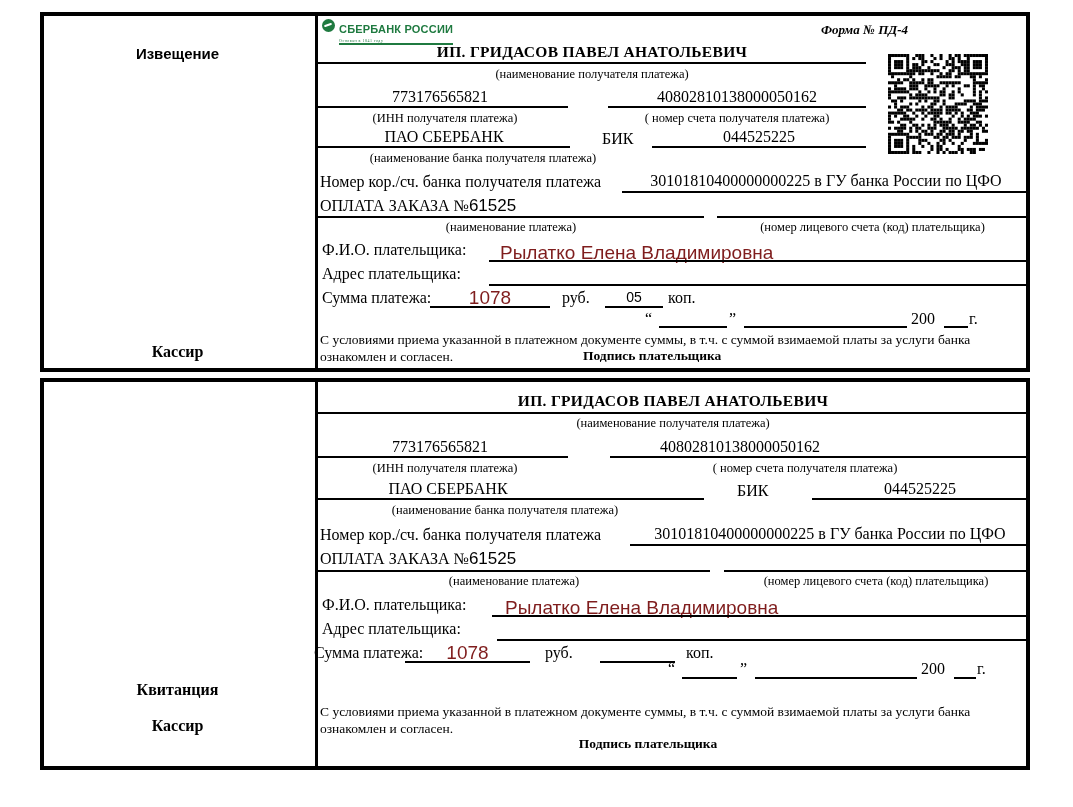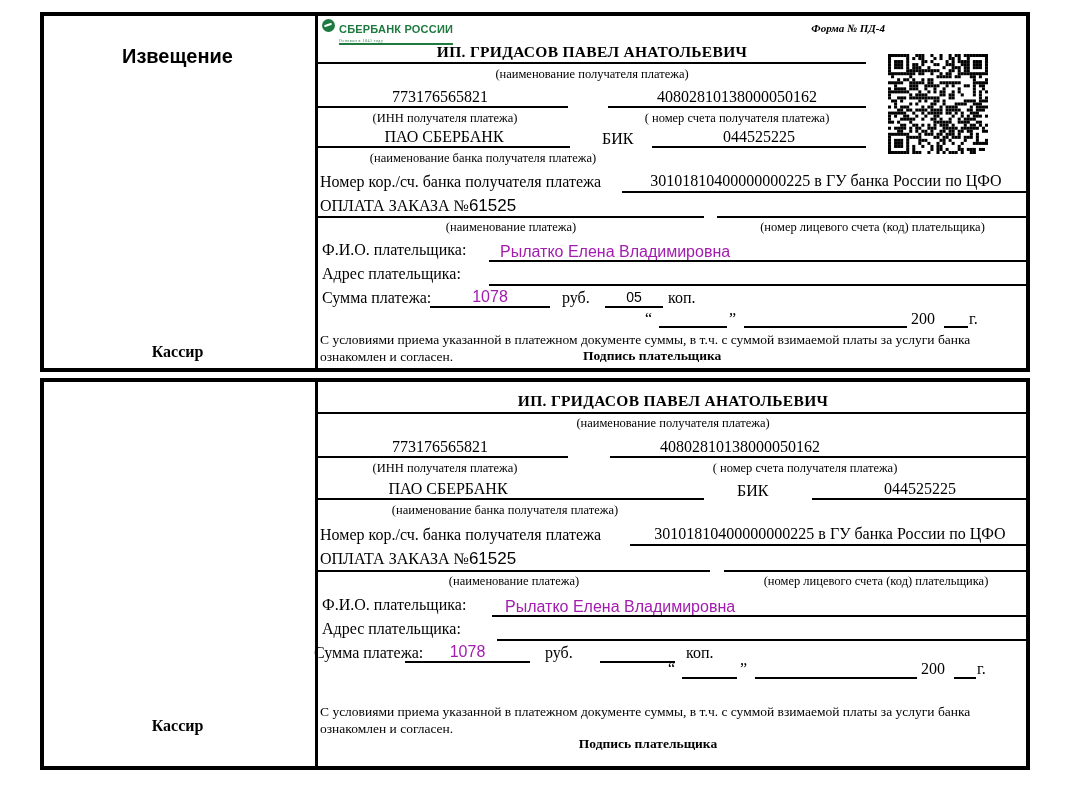--- a/index.html
+++ b/index.html
@@ -11,50 +11,50 @@
   .c{text-align:center;}
   .r{text-align:right;}
   .b{font-weight:bold;}
   .i{font-style:italic;}
   .sans{font-family:"Liberation Sans",sans-serif;}
   .t{font-size:16px;line-height:1.1;white-space:nowrap;}
   .sm{font-size:12.5px;line-height:1.1;white-space:nowrap;}
   .ag{font-size:13.5px;line-height:1.2;white-space:nowrap;}
   .ln{border-bottom:2px solid #000;height:2px;}
   .val{font-size:16px;line-height:1.1;white-space:nowrap;}
-  .hand{font-size:16px;line-height:1.1;white-space:nowrap;color:#a21caf;}
+  .hand{font-size:19px;line-height:1.1;white-space:nowrap;color:#7f1d1d;}
   .title{font-size:15.5px;font-weight:bold;letter-spacing:.3px;white-space:nowrap;}
   .logo-row{display:flex;align-items:flex-start;gap:4px;}
   .logo-ball{width:13px;height:13px;border-radius:50%;position:relative;display:inline-block;}
   .logo-ball::after{content:"";position:absolute;left:2px;top:5px;width:8px;height:2px;
         background:#fff;border-radius:2px;transform:rotate(-18deg);}
   .logo-text{font-size:11px;font-weight:bold;letter-spacing:.2px;line-height:1;
         font-family:"Liberation Sans",sans-serif;white-space:nowrap;}
   .logo-tag{font-size:4px;line-height:1;letter-spacing:.5px;white-space:nowrap;}
 </style>
 </head>
 <body>
 
 <div class="page">
 
   <div class="abs box" style="left:40px;top:12px;width:990px;height:360px;"></div>
   <div class="abs vline" style="left:315px;top:12px;height:360px;"></div>
 
-  <div class="abs c b sans" style="left:50px;top:45px;width:255px;font-size:20px;">Извещение</div>
+  <div class="abs c b sans" style="left:50px;top:45px;width:255px;font-size:15px;">Извещение</div>
   <div class="abs c b t" style="left:50px;top:343px;width:255px;">Кассир</div>
 
   <div class="abs logo-row" style="left:322px;top:19px;">
     <span class="logo-ball" id="logo-ball" style="background: rgb(31, 122, 64);"></span>
     <span style="display: inline-block; border-bottom: 2px solid rgb(31, 122, 64);">
       <span class="logo-text" id="logo-text" style="color: rgb(31, 122, 64); margin-top: 9px;">СБЕРБАНК РОССИИ</span>
       <span class="logo-tag" id="logo-tag" style="display: block; margin-top: 2px; color: rgb(31, 122, 64);">Основан в 1841 году</span>
     </span>
   </div>
 
-  <div class="abs r b i" style="left:700px;top:22px;width:185px;font-size:11px;">Форма № ПД-4</div>
+  <div class="abs r b i" style="left:723px;top:22px;width:185px;font-size:13px;">Форма № ПД-4</div>
 
   <div class="abs c title" style="left:318px;top:43px;width:548px;">ИП. ГРИДАСОВ ПАВЕЛ АНАТОЛЬЕВИЧ</div>
   <div class="abs ln" style="left:318px;top:62px;width:548px;"></div>
   <div class="abs c sm" style="left:318px;top:68px;width:548px;">(наименование получателя платежа)</div>
 
   <div class="abs c val" style="left:325px;top:88px;width:230px;">773176565821</div>
   <div class="abs ln" style="left:318px;top:106px;width:250px;"></div>
   <div class="abs c val" style="left:608px;top:88px;width:258px;">40802810138000050162</div>
   <div class="abs ln" style="left:608px;top:106px;width:258px;"></div>
   <div class="abs c sm" style="left:325px;top:112px;width:240px;">(ИНН получателя платежа)</div>
@@ -664,20 +664,21 @@
   <div class="abs ln" style="left:944px;top:326px;width:24px;"></div>
   <div class="abs t" style="left:969px;top:310px;">г.</div>
 
   <div class="abs ag" style="left:320px;top:332px;">С условиями приема указанной в платежном документе суммы, в т.ч. с суммой взимаемой платы за услуги банка</div>
   <div class="abs ag" style="left:320px;top:349px;">ознакомлен и согласен.</div>
   <div class="abs ag b" style="left:583px;top:348px;">Подпись плательщика</div>
 
   <div class="abs box" style="left:40px;top:378px;width:990px;height:392px;"></div>
   <div class="abs vline" style="left:315px;top:378px;height:392px;"></div>
 
+  <div class="abs c b t" style="left:50px;top:681px;width:255px;">Квитанция</div>
   <div class="abs c b t" style="left:50px;top:717px;width:255px;">Кассир</div>
 
   <div class="abs c title" style="left:318px;top:392px;width:710px;">ИП. ГРИДАСОВ ПАВЕЛ АНАТОЛЬЕВИЧ</div>
   <div class="abs ln" style="left:318px;top:412px;width:710px;"></div>
   <div class="abs c sm" style="left:318px;top:417px;width:710px;">(наименование получателя платежа)</div>
 
   <div class="abs c val" style="left:325px;top:438px;width:230px;">773176565821</div>
   <div class="abs ln" style="left:318px;top:456px;width:250px;"></div>
   <div class="abs c val" style="left:610px;top:438px;width:260px;">40802810138000050162</div>
   <div class="abs ln" style="left:610px;top:456px;width:418px;"></div>

